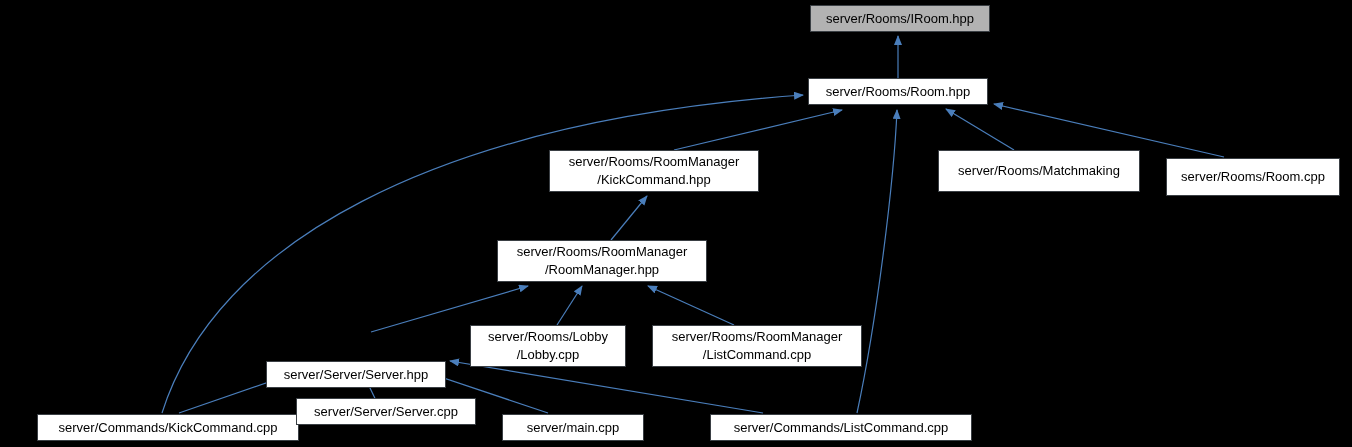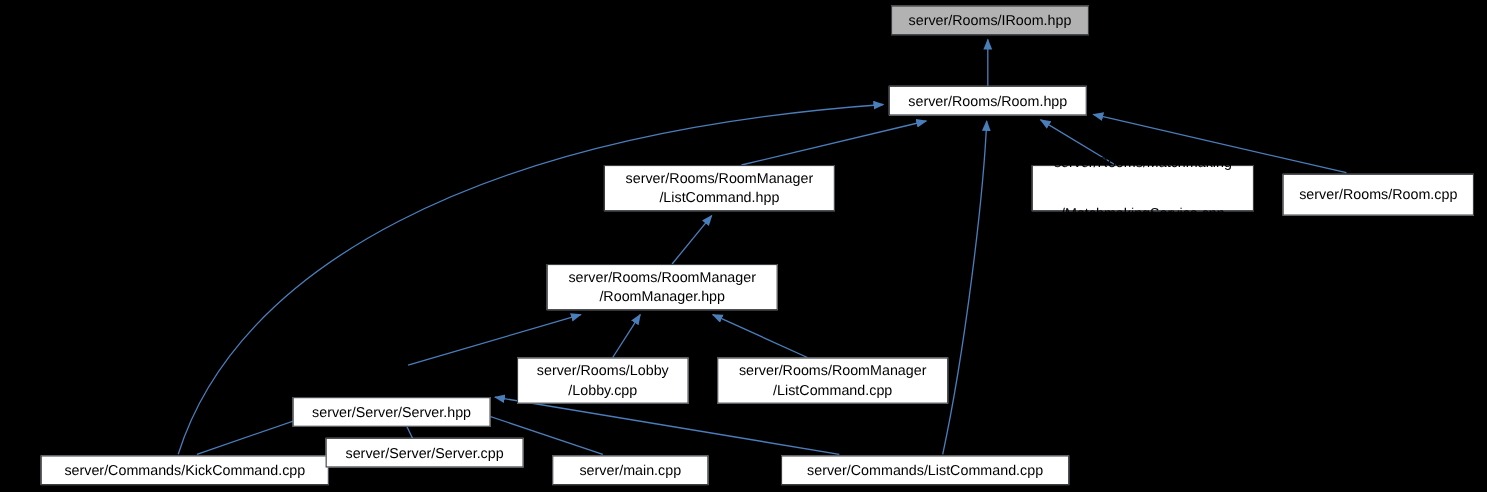--- a/index.html
+++ b/index.html
@@ -79,25 +79,24 @@
   </svg>
   <div>
       <div class="node highlight" style="left: 810px; top: 5px; width: 180px; height: 27px;">
         <div class="node-line">server/Rooms/IRoom.hpp</div>
       </div>
       <div class="node" style="left: 808px; top: 78px; width: 180px; height: 27px;">
         <div class="node-line">server/Rooms/Room.hpp</div>
       </div>
       <div class="node" style="left: 549px; top: 150px; width: 210px; height: 42px;">
         <div class="node-line">server/Rooms/RoomManager</div>
-        <div class="node-line">/ListCommand.hpp</div>
+        <div class="node-line">/KickCommand.hpp</div>
       </div>
       <div class="node" style="left: 938px; top: 150px; width: 202px; height: 42px; gap: 28px;">
         <div class="node-line">server/Rooms/Matchmaking</div>
-        <div class="node-line">/MatchmakingService.cpp</div>
       </div>
       <div class="node" style="left: 1166px; top: 158px; width: 174px; height: 38px;">
         <div class="node-line">server/Rooms/Room.cpp</div>
       </div>
       <div class="node" style="left: 497px; top: 240px; width: 210px; height: 42px;">
         <div class="node-line">server/Rooms/RoomManager</div>
         <div class="node-line">/RoomManager.hpp</div>
       </div>
       <div class="node" style="left: 266px; top: 333px; width: 180px; height: 27px; margin-top: 28px;">
         <div class="node-line">server/Server/Server.hpp</div>

